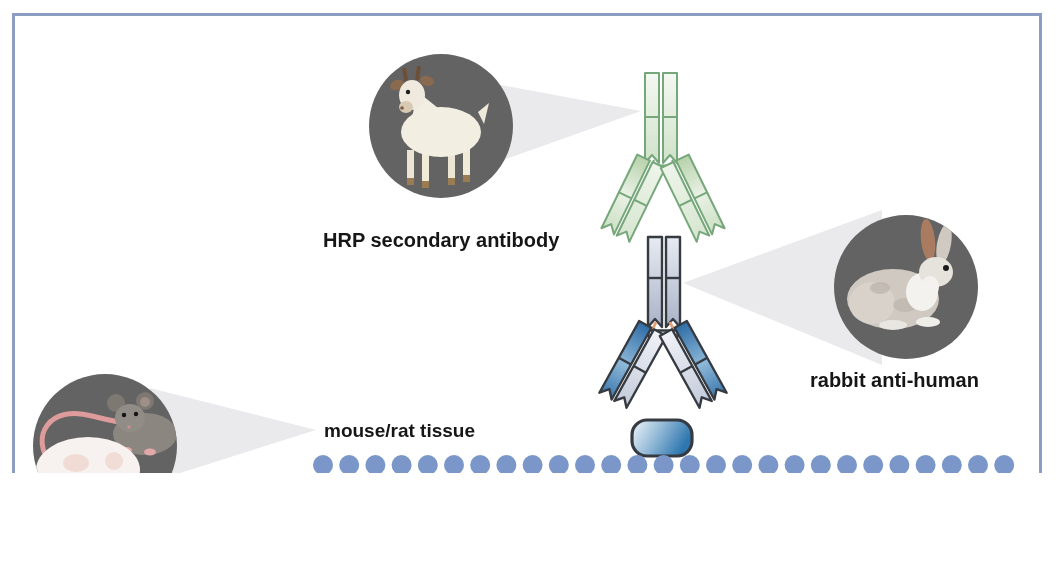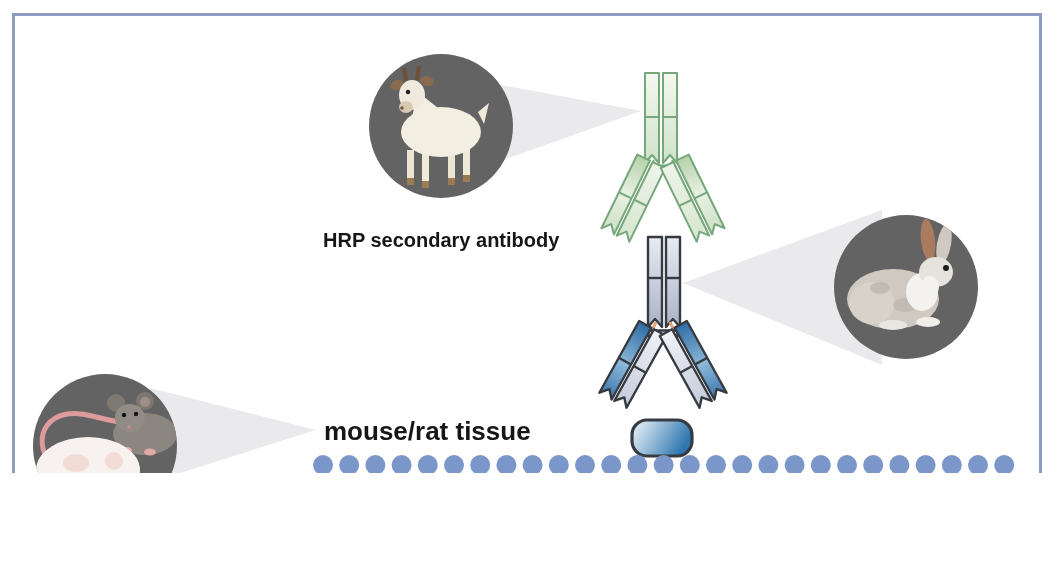--- a/index.html
+++ b/index.html
@@ -21,21 +21,21 @@
   .label{
     position:absolute;
     font-weight:bold;
     color:#161616;
     white-space:pre;
     line-height:26px;
   }
   .label-hrp{left:323px;top:227px;font-size:20px;}
   .label-hrp .line2{padding-left:7px;font-size:20px;}
   .label-rabbit{left:810px;top:367px;font-size:20px;}
-  .label-tissue{left:324px;top:418px;font-size:26px;}
+  .label-tissue{left:324px;top:418px;font-size:19px;}
 </style>
 </head>
 <body>
 
 <div class="canvas">
   <div class="frame"></div>
 
   <svg class="art" width="1060" height="561" viewBox="0 0 1060 561">
     <defs>
       <clipPath id="clipGoat">
@@ -371,15 +371,16 @@
         <path d="M1007.1999999999999 473 c3 3 -3 6 0 9.5 c3 3 -3 6 0 9.5" stroke="#7b97c9" stroke-width="1.6" fill="none" stroke-linecap="round"></path>
         <path d="M1001.1999999999999 480 c3 3 -3 6 0 9.5 c3 3 -3 6 0 9.5" stroke="#7b97c9" stroke-width="1.6" fill="none" stroke-linecap="round"></path>
         <path d="M1007.6999999999999 480 c3 3 -3 6 0 9.5 c3 3 -3 6 0 9.5" stroke="#7b97c9" stroke-width="1.6" fill="none" stroke-linecap="round"></path>
         <circle cx="1004.1999999999999" cy="465" r="10" fill="#7b97c9"></circle>
         <circle cx="1004.1999999999999" cy="507" r="10" fill="#7b97c9"></circle>
       </g>
   </svg>
 
   <div class="label label-hrp"><span>HRP secondary antibody</span><br></div>
 
+  <div class="label label-rabbit">rabbit anti-human</div>
 
   <div class="label label-tissue">mouse/rat tissue</div>
 </div>
 
 </body></html>

